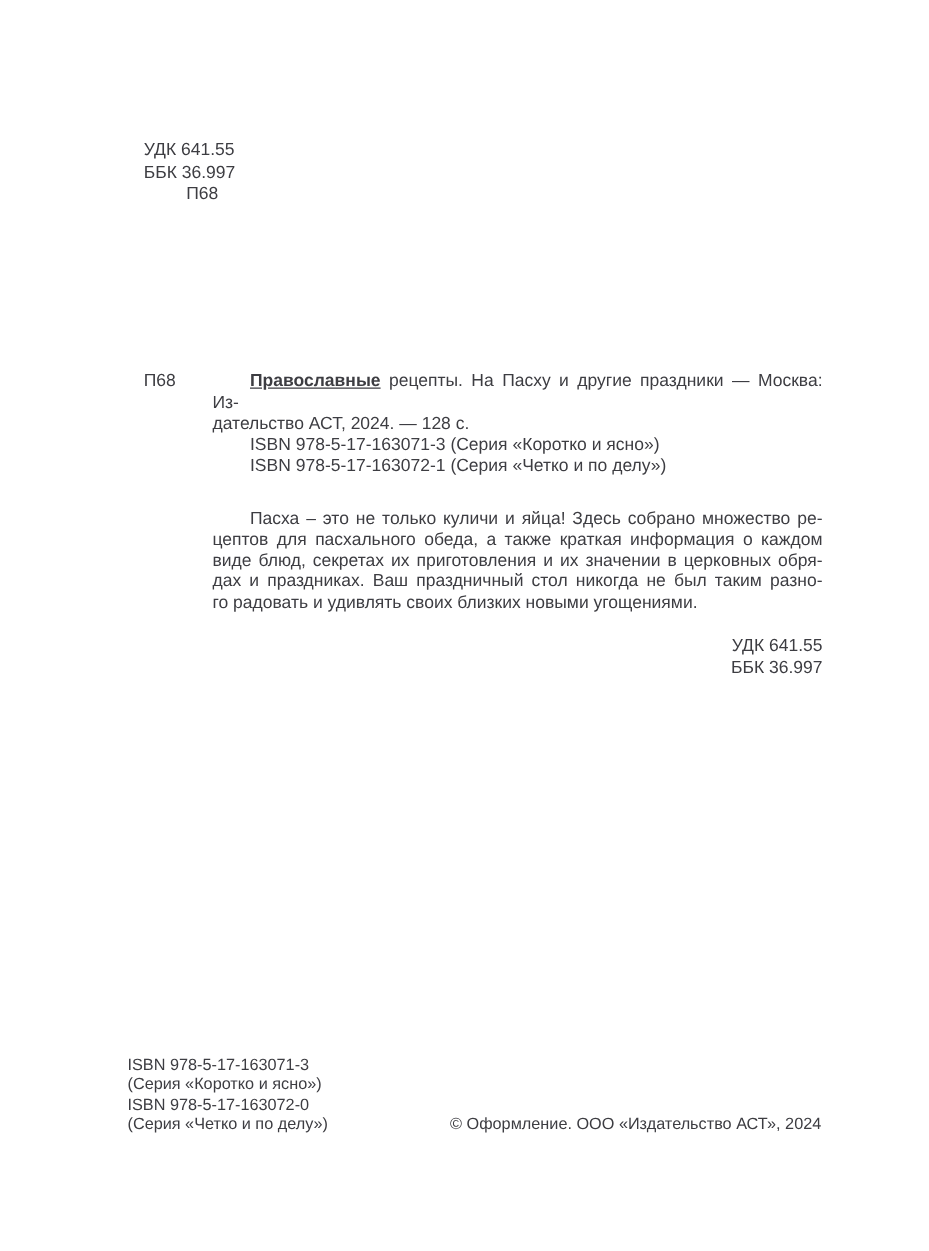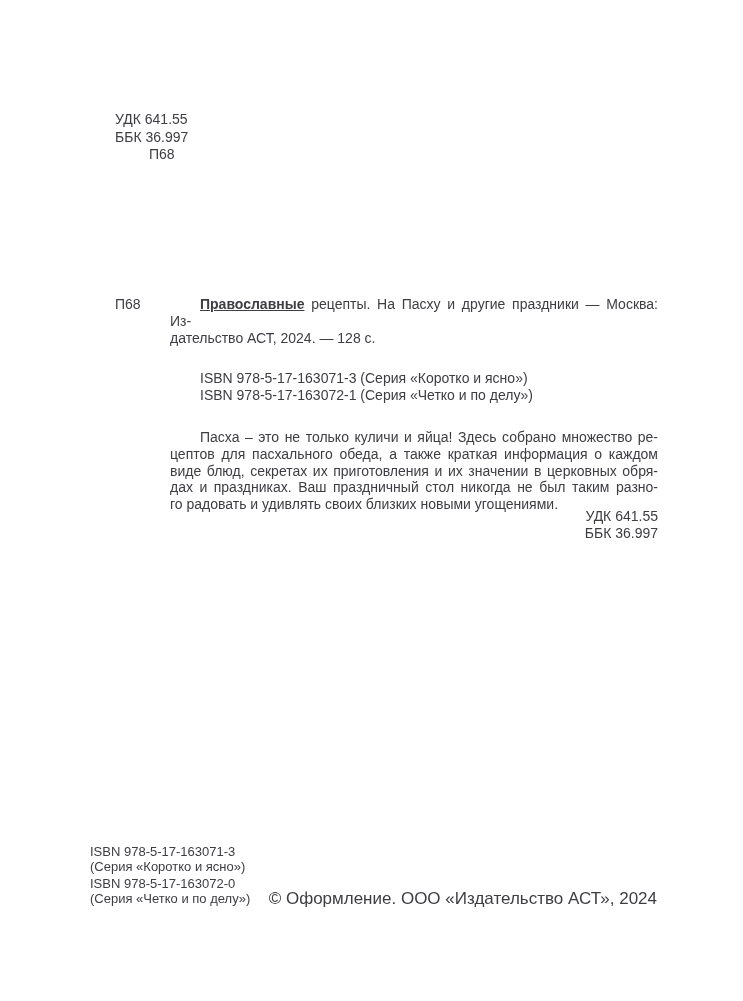--- a/index.html
+++ b/index.html
@@ -49,21 +49,20 @@
     line-height: 17px;
   }
   .line-just {
     text-align: justify;
     text-align-last: justify;
   }
   .indent { text-indent: 30px; }
   .bold { font-weight: 700; text-decoration: underline; }
 
   .isbn-mid {
-    margin-top: 23px;
     padding-left: 30px;
     font-size: 14px;
     line-height: 17px;
     white-space: nowrap;
   }
 
   .annotation {
     margin-top: 25px;
   }
   .annotation .line {
@@ -78,33 +77,33 @@
     top: 508px;
     text-align: right;
     font-size: 14px;
     line-height: 16.5px;
     white-space: nowrap;
   }
 
   
   .footer-isbn {
     position: absolute;
-    left: 90px;
+    left: 102px;
     top: 845px;
     font-size: 13px;
     line-height: 14.7px;
     white-space: nowrap;
   }
   .footer-isbn .pair2 { margin-top: 3px; }
 
   .footer-copyright {
     position: absolute;
     right: 86px;
     top: 891px;
-    font-size: 17px;
+    font-size: 13px;
     line-height: 15px;
     white-space: nowrap;
   }
 </style>
 </head>
 <body>
 
 <div class="page">
 
   <div class="top-codes">

